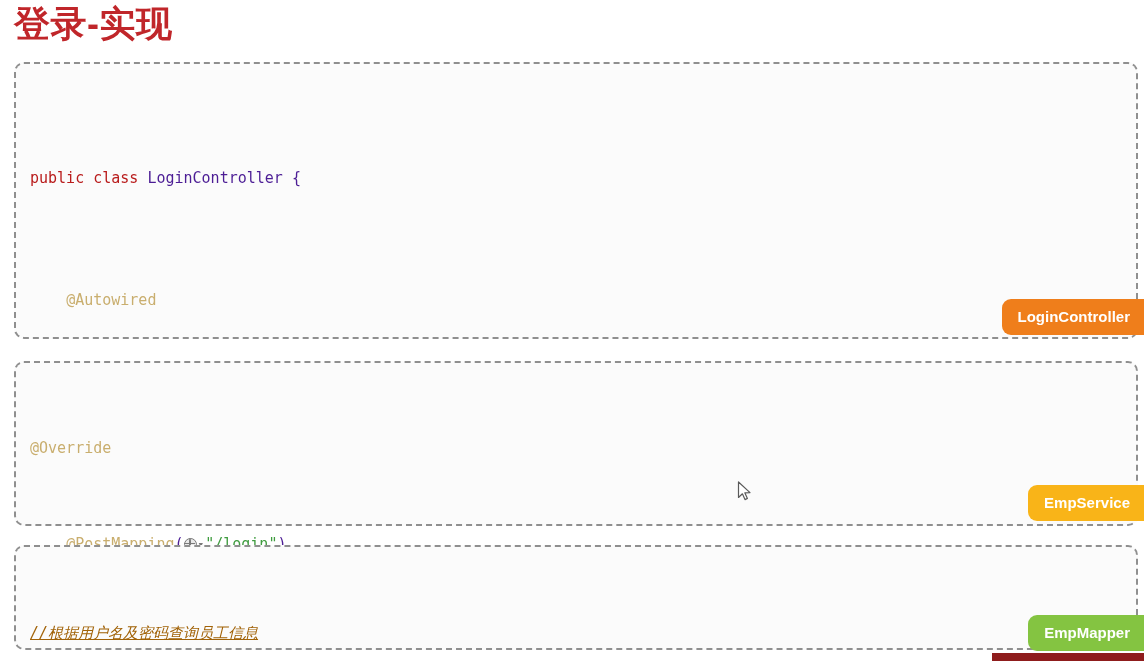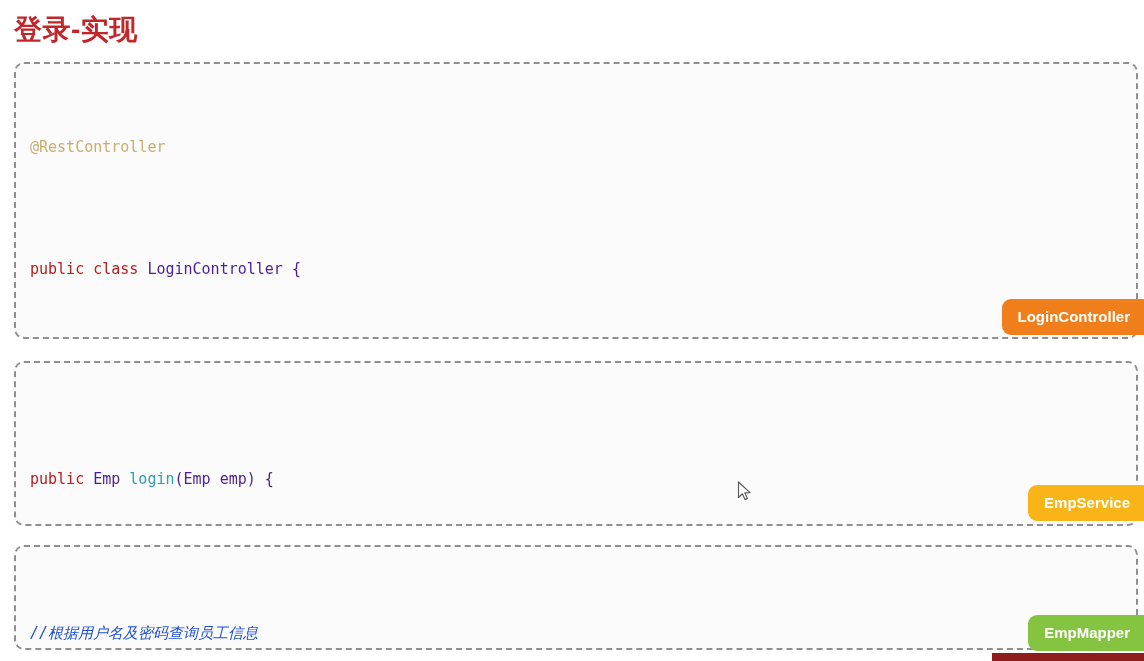--- a/index.html
+++ b/index.html
@@ -12,23 +12,23 @@
     height: 661px;
     position: relative;
     overflow: hidden;
     font-family: "Liberation Sans", sans-serif;
   }
 
   
   .page-title {
     position: absolute;
     left: 14px;
-    top: 10px;
+    top: 4px;
     font-family: "Liberation Sans", sans-serif;
-    font-size: 28px;
+    font-size: 36px;
     font-weight: bold;
     color: #c0262a;
     letter-spacing: 0.5px;
     line-height: 40px;
     white-space: nowrap;
   }
 
   
   .code-block {
     position: absolute;
@@ -55,21 +55,21 @@
 
   .ln { display: block; height: 30.5px; }
 
   
   .t-ann      { color: #c9ae6e; }           
   .t-kw       { color: #b91c1c; }           
   .t-plain    { color: #4c1d95; }           
   .t-field    { color: #b46fc4; }           
   .t-method   { color: #2f9cb5; }  
   .t-str      { color: #3f9c3f; }           
-  .t-comment  { color: #1d4ed8; font-style: italic; }           
+  .t-comment  { color: #a16207; font-style: italic; text-decoration: underline; }           
   .t-link     { color: #3f9c3f; text-decoration: underline; }      
 
   
   .globe-icon {
     display: inline-block;
     width: 13px;
     height: 13px;
     border-radius: 50%;
     border: 1.5px solid #7a7a7a;
     position: relative;
@@ -141,21 +141,20 @@
     pointer-events: none;
   }
 </style>
 </head>
 <body>
 
 <div class="page-title">登录-实现</div>
 
 <div class="code-block" id="block1">
   <div class="code-inner">
-    <span class="ln"><span class="t-ann">@RestController</span></span>
 
     <span class="ln"><span class="t-kw">public class</span><span class="t-plain"> LoginController {</span></span>
 
     <span class="ln">    <span class="t-ann">@Autowired</span></span>
 
     <span class="ln">    <span class="t-kw">private</span><span class="t-plain"> EmpService </span><span class="t-field">empService</span><span class="t-plain">;</span></span>
 
     <span class="ln">    <span class="t-ann">@PostMapping</span><span class="t-plain">(</span><span class="globe-icon"></span><span class="chev-icon">▾</span><span class="t-str">"</span><span class="t-link">/login</span><span class="t-str">"</span><span class="t-plain">)</span></span>
 
     
@@ -166,20 +165,21 @@
 
     
 
     
   </div>
 </div>
 <div class="badge" id="badge1">LoginController</div>
 
 <div class="code-block" id="block2">
   <div class="code-inner">
+    <span class="ln"><span class="t-ann">@Override</span></span>
 
     <span class="ln"><span class="t-kw">public</span><span class="t-plain"> Emp </span><span class="t-method">login</span><span class="t-plain">(Emp emp) {</span></span>
 
     
 
     
 
     
   </div>
 </div>

